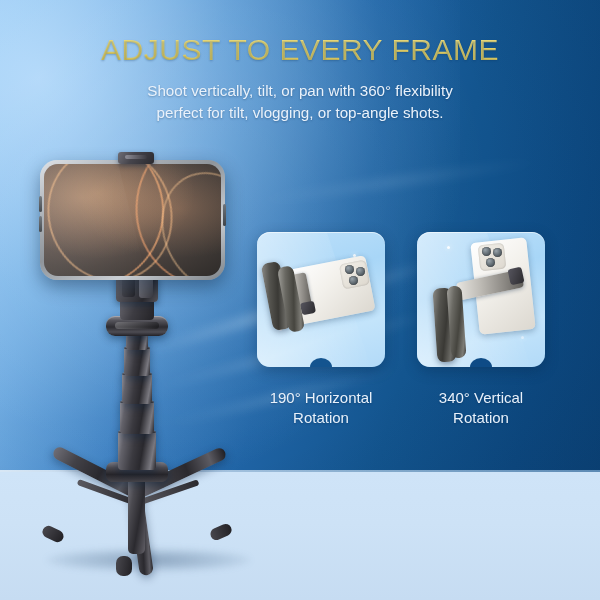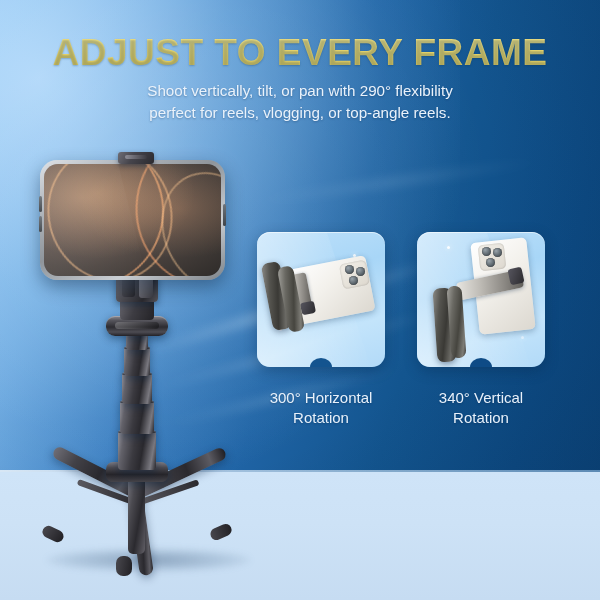--- a/index.html
+++ b/index.html
@@ -23,21 +23,21 @@
   .ray.r4{left:250px;top:176px;width:300px;height:10px;transform:rotate(-8deg);opacity:.35;}
 
   
   .floor{position:absolute;left:0;right:0;top:472px;bottom:0;
     background:linear-gradient(180deg,#cfe4f8 0%,#cde2f6 40%,#c6dcf2 100%);}
   .floor-edge{position:absolute;left:0;right:0;top:470px;height:2px;
     background:linear-gradient(90deg,rgba(255,255,255,.75),rgba(160,200,235,.55));}
 
   
   .headline{position:absolute;left:0;right:0;top:33px;text-align:center;
-    font-size:37px;font-weight:bold;letter-spacing:.5px;line-height:1.1;
+    font-size:30px;font-weight:normal;letter-spacing:.5px;line-height:1.1;
     background:linear-gradient(180deg,#f7e98c 0%,#f2dc68 52%,#e9cf55 100%);
     -webkit-background-clip:text;background-clip:text;color:transparent;
     text-shadow:0 1px 2px rgba(10,45,85,.28);}
   .subline{position:absolute;left:70px;right:70px;top:80px;text-align:center;
     color:#eaf2fb;font-size:15.2px;line-height:1.45;font-weight:normal;
     text-shadow:0 1px 2px rgba(8,44,84,.35);}
 
   
   .panel{position:absolute;width:128px;height:135px;border-radius:13px;
     background:linear-gradient(160deg,#bfe1fa 0%,#a8d6f7 38%,#c3e4fb 72%,#b2daf8 100%);
@@ -171,22 +171,22 @@
   <div class="ray r2"></div>
   <div class="ray r3"></div>
   <div class="ray r4"></div>
   <div class="bg-vign"></div>
 
   <div class="floor-edge"></div>
   <div class="floor"></div>
 
   <div class="headline">ADJUST TO EVERY FRAME</div>
   <div class="subline">
-    <div>Shoot vertically, tilt, or pan with 290° flexibility</div>
-    <div>perfect for reels, vlogging, or top-angle reels.</div>
+    <div>Shoot vertically, tilt, or pan with 360° flexibility</div>
+    <div>perfect for tilt, vlogging, or top-angle shots.</div>
   </div>
 
   <div class="product">
 
     <div class="shadow"></div>
 
     <div class="leg" style="left:44px;top:486px;width:92px;height:13px;transform:rotate(27deg);transform-origin:right center;"></div>
     <div class="leg" style="left:138px;top:486px;width:96px;height:13px;transform:rotate(-25deg);transform-origin:left center;"></div>
     <div class="leg" style="left:128px;top:490px;width:14px;height:86px;transform:rotate(-8deg);transform-origin:top center;"></div>
 
@@ -274,21 +274,21 @@
       <div class="joint" style="left:92px;top:36px;width:14px;height:16px;transform:rotate(-12deg);"></div>
 
       <div class="rod" style="left:18px;top:56px;width:19px;height:74px;transform:rotate(-4deg);"></div>
       <div class="rod2" style="left:32px;top:54px;width:15px;height:72px;transform:rotate(-4deg);"></div>
     </div>
 
     <div class="panel-notch"></div>
   </div>
 
   <div class="caption c1">
-    <div>300° Horizontal</div>
+    <div>190° Horizontal</div>
     <div>Rotation</div>
   </div>
   <div class="caption c2">
     <div>340° Vertical</div>
     <div>Rotation</div>
   </div>
 
 </div>
 
 </body></html>

